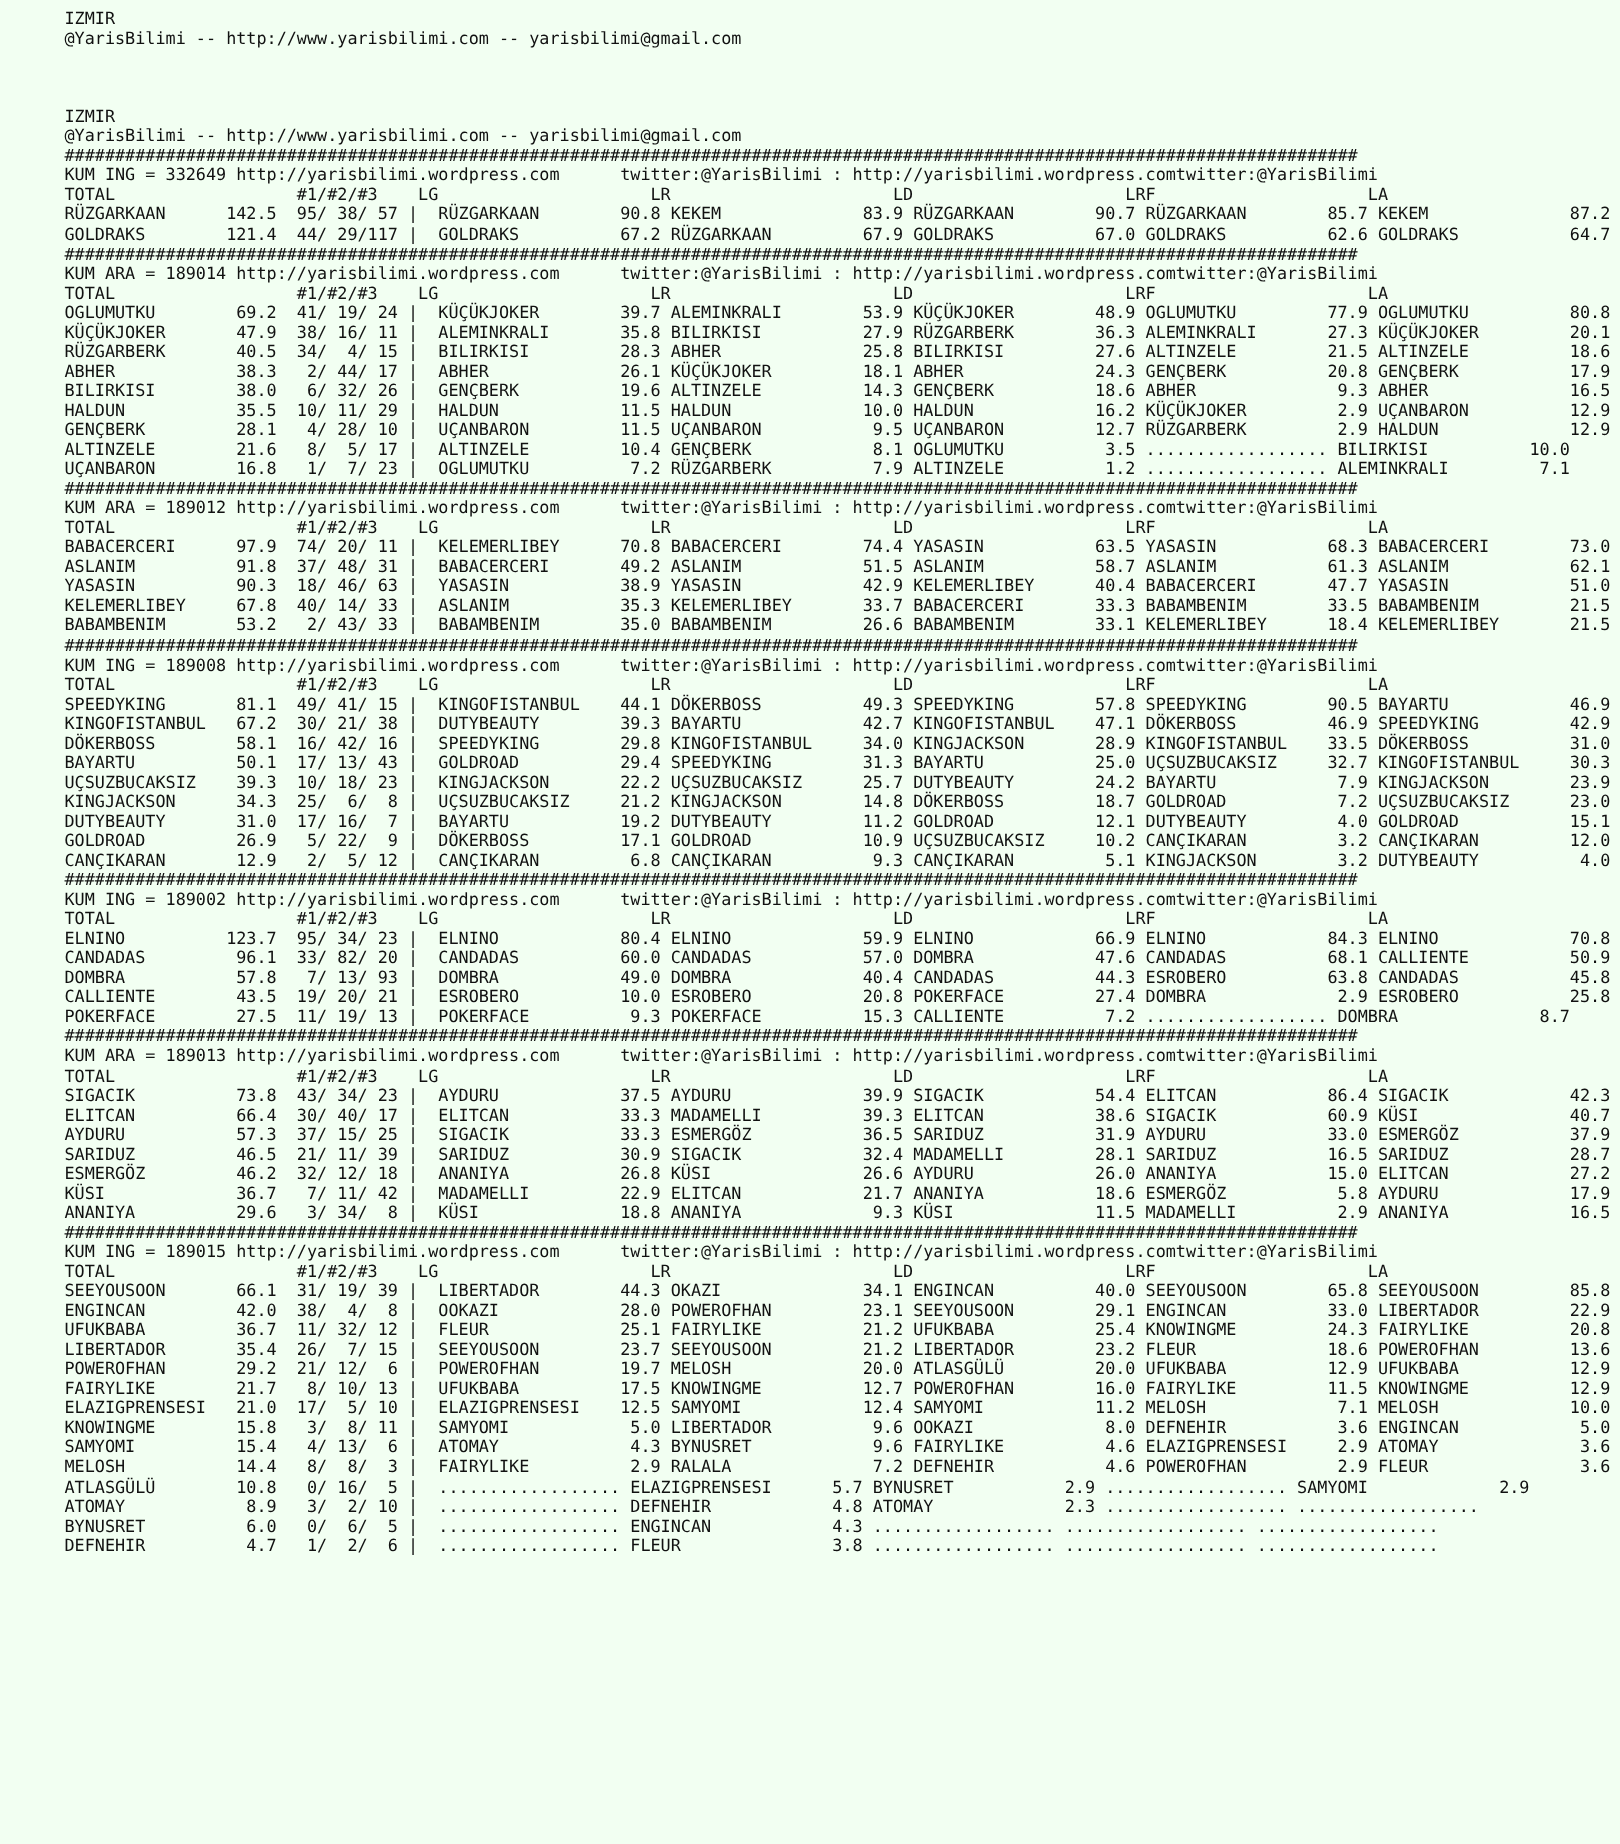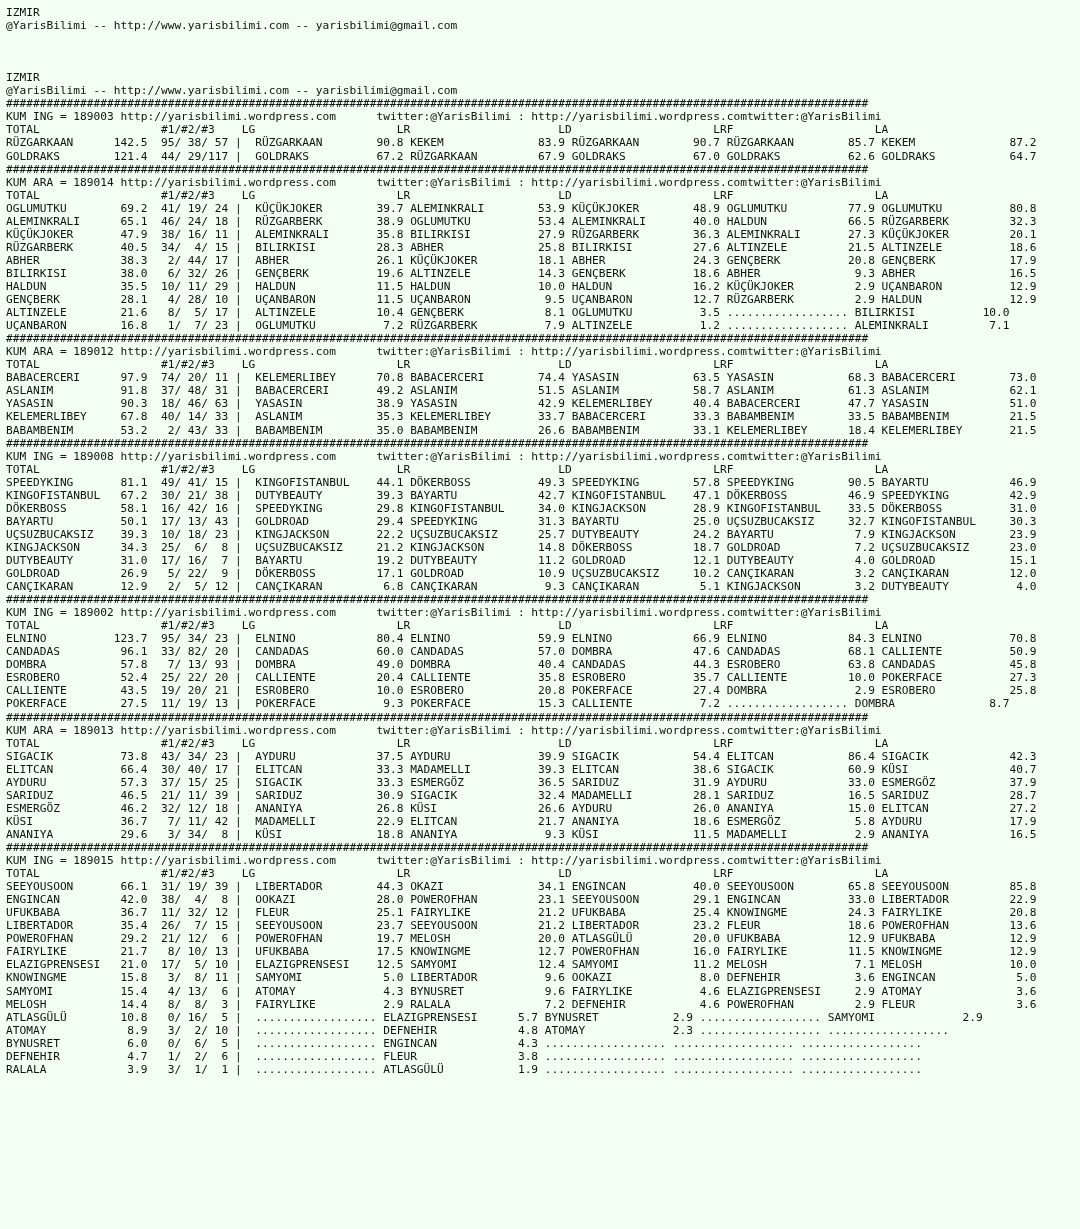--- a/index.html
+++ b/index.html
@@ -11,20 +11,21 @@
     width: 1080px;
     min-height: 1229px;
     font-family: "DejaVu Sans Mono", "Liberation Mono", monospace;
     font-size: 11.2px;
     line-height: 13.05px;
     color: #111111;
     letter-spacing: 0px;
   }
   .page {
     padding: 6px 4px 0 6px;
+    margin-left: 37px;
   }
   pre {
     margin: 0;
     font-family: "DejaVu Sans Mono", "Liberation Mono", monospace;
     font-size: 11.2px;
     line-height: 13.05px;
     white-space: pre;
     color: #111111;
   }
   .blank {
@@ -37,29 +38,28 @@
 <div class="page">
   <pre>IZMIR</pre>
   <pre>@YarisBilimi -- http://www.yarisbilimi.com -- yarisbilimi@gmail.com</pre>
   <div class="blank"></div>
   <div class="blank"></div>
   <div class="blank"></div>
   <pre>IZMIR</pre>
   <pre>@YarisBilimi -- http://www.yarisbilimi.com -- yarisbilimi@gmail.com</pre>
   <div id="blocks">
       <pre>################################################################################################################################</pre>
-      <pre>KUM ING = 189003 http://yarisbilimi.wordpress.com      twitter:@YarisBilimi : http://yarisbilimi.wordpress.comtwitter:@YarisBilimi</pre>
+      <pre>KUM ING = 332649 http://yarisbilimi.wordpress.com      twitter:@YarisBilimi : http://yarisbilimi.wordpress.comtwitter:@YarisBilimi</pre>
       <pre>TOTAL                  #1/#2/#3    LG                     LR                      LD                     LRF                     LA</pre>
       <pre>RÜZGARKAAN      142.5  95/ 38/ 57 |  RÜZGARKAAN        90.8 KEKEM              83.9 RÜZGARKAAN        90.7 RÜZGARKAAN        85.7 KEKEM              87.2</pre>
       <pre>GOLDRAKS        121.4  44/ 29/117 |  GOLDRAKS          67.2 RÜZGARKAAN         67.9 GOLDRAKS          67.0 GOLDRAKS          62.6 GOLDRAKS           64.7</pre>
       <pre>################################################################################################################################</pre>
       <pre>KUM ARA = 189014 http://yarisbilimi.wordpress.com      twitter:@YarisBilimi : http://yarisbilimi.wordpress.comtwitter:@YarisBilimi</pre>
       <pre>TOTAL                  #1/#2/#3    LG                     LR                      LD                     LRF                     LA</pre>
       <pre>OGLUMUTKU        69.2  41/ 19/ 24 |  KÜÇÜKJOKER        39.7 ALEMINKRALI        53.9 KÜÇÜKJOKER        48.9 OGLUMUTKU         77.9 OGLUMUTKU          80.8</pre>
-      <pre>ALEMINKRALI      65.1  46/ 24/ 18 |  RÜZGARBERK        38.9 OGLUMUTKU          53.4 ALEMINKRALI       40.0 HALDUN            66.5 RÜZGARBERK         32.3</pre>
       <pre>KÜÇÜKJOKER       47.9  38/ 16/ 11 |  ALEMINKRALI       35.8 BILIRKISI          27.9 RÜZGARBERK        36.3 ALEMINKRALI       27.3 KÜÇÜKJOKER         20.1</pre>
       <pre>RÜZGARBERK       40.5  34/  4/ 15 |  BILIRKISI         28.3 ABHER              25.8 BILIRKISI         27.6 ALTINZELE         21.5 ALTINZELE          18.6</pre>
       <pre>ABHER            38.3   2/ 44/ 17 |  ABHER             26.1 KÜÇÜKJOKER         18.1 ABHER             24.3 GENÇBERK          20.8 GENÇBERK           17.9</pre>
       <pre>BILIRKISI        38.0   6/ 32/ 26 |  GENÇBERK          19.6 ALTINZELE          14.3 GENÇBERK          18.6 ABHER              9.3 ABHER              16.5</pre>
       <pre>HALDUN           35.5  10/ 11/ 29 |  HALDUN            11.5 HALDUN             10.0 HALDUN            16.2 KÜÇÜKJOKER         2.9 UÇANBARON          12.9</pre>
       <pre>GENÇBERK         28.1   4/ 28/ 10 |  UÇANBARON         11.5 UÇANBARON           9.5 UÇANBARON         12.7 RÜZGARBERK         2.9 HALDUN             12.9</pre>
       <pre>ALTINZELE        21.6   8/  5/ 17 |  ALTINZELE         10.4 GENÇBERK            8.1 OGLUMUTKU          3.5 .................. BILIRKISI          10.0</pre>
       <pre>UÇANBARON        16.8   1/  7/ 23 |  OGLUMUTKU          7.2 RÜZGARBERK          7.9 ALTINZELE          1.2 .................. ALEMINKRALI         7.1</pre>
       <pre>################################################################################################################################</pre>
       <pre>KUM ARA = 189012 http://yarisbilimi.wordpress.com      twitter:@YarisBilimi : http://yarisbilimi.wordpress.comtwitter:@YarisBilimi</pre>
@@ -80,21 +80,20 @@
       <pre>KINGJACKSON      34.3  25/  6/  8 |  UÇSUZBUCAKSIZ     21.2 KINGJACKSON        14.8 DÖKERBOSS         18.7 GOLDROAD           7.2 UÇSUZBUCAKSIZ      23.0</pre>
       <pre>DUTYBEAUTY       31.0  17/ 16/  7 |  BAYARTU           19.2 DUTYBEAUTY         11.2 GOLDROAD          12.1 DUTYBEAUTY         4.0 GOLDROAD           15.1</pre>
       <pre>GOLDROAD         26.9   5/ 22/  9 |  DÖKERBOSS         17.1 GOLDROAD           10.9 UÇSUZBUCAKSIZ     10.2 CANÇIKARAN         3.2 CANÇIKARAN         12.0</pre>
       <pre>CANÇIKARAN       12.9   2/  5/ 12 |  CANÇIKARAN         6.8 CANÇIKARAN          9.3 CANÇIKARAN         5.1 KINGJACKSON        3.2 DUTYBEAUTY          4.0</pre>
       <pre>################################################################################################################################</pre>
       <pre>KUM ING = 189002 http://yarisbilimi.wordpress.com      twitter:@YarisBilimi : http://yarisbilimi.wordpress.comtwitter:@YarisBilimi</pre>
       <pre>TOTAL                  #1/#2/#3    LG                     LR                      LD                     LRF                     LA</pre>
       <pre>ELNINO          123.7  95/ 34/ 23 |  ELNINO            80.4 ELNINO             59.9 ELNINO            66.9 ELNINO            84.3 ELNINO             70.8</pre>
       <pre>CANDADAS         96.1  33/ 82/ 20 |  CANDADAS          60.0 CANDADAS           57.0 DOMBRA            47.6 CANDADAS          68.1 CALLIENTE          50.9</pre>
       <pre>DOMBRA           57.8   7/ 13/ 93 |  DOMBRA            49.0 DOMBRA             40.4 CANDADAS          44.3 ESROBERO          63.8 CANDADAS           45.8</pre>
-      <pre>ESROBERO         52.4  25/ 22/ 20 |  CALLIENTE         20.4 CALLIENTE          35.8 ESROBERO          35.7 CALLIENTE         10.0 POKERFACE          27.3</pre>
       <pre>CALLIENTE        43.5  19/ 20/ 21 |  ESROBERO          10.0 ESROBERO           20.8 POKERFACE         27.4 DOMBRA             2.9 ESROBERO           25.8</pre>
       <pre>POKERFACE        27.5  11/ 19/ 13 |  POKERFACE          9.3 POKERFACE          15.3 CALLIENTE          7.2 .................. DOMBRA              8.7</pre>
       <pre>################################################################################################################################</pre>
       <pre>KUM ARA = 189013 http://yarisbilimi.wordpress.com      twitter:@YarisBilimi : http://yarisbilimi.wordpress.comtwitter:@YarisBilimi</pre>
       <pre>TOTAL                  #1/#2/#3    LG                     LR                      LD                     LRF                     LA</pre>
       <pre>SIGACIK          73.8  43/ 34/ 23 |  AYDURU            37.5 AYDURU             39.9 SIGACIK           54.4 ELITCAN           86.4 SIGACIK            42.3</pre>
       <pre>ELITCAN          66.4  30/ 40/ 17 |  ELITCAN           33.3 MADAMELLI          39.3 ELITCAN           38.6 SIGACIK           60.9 KÜSI               40.7</pre>
       <pre>AYDURU           57.3  37/ 15/ 25 |  SIGACIK           33.3 ESMERGÖZ           36.5 SARIDUZ           31.9 AYDURU            33.0 ESMERGÖZ           37.9</pre>
       <pre>SARIDUZ          46.5  21/ 11/ 39 |  SARIDUZ           30.9 SIGACIK            32.4 MADAMELLI         28.1 SARIDUZ           16.5 SARIDUZ            28.7</pre>
       <pre>ESMERGÖZ         46.2  32/ 12/ 18 |  ANANIYA           26.8 KÜSI               26.6 AYDURU            26.0 ANANIYA           15.0 ELITCAN            27.2</pre>
@@ -110,15 +109,14 @@
       <pre>POWEROFHAN       29.2  21/ 12/  6 |  POWEROFHAN        19.7 MELOSH             20.0 ATLASGÜLÜ         20.0 UFUKBABA          12.9 UFUKBABA           12.9</pre>
       <pre>FAIRYLIKE        21.7   8/ 10/ 13 |  UFUKBABA          17.5 KNOWINGME          12.7 POWEROFHAN        16.0 FAIRYLIKE         11.5 KNOWINGME          12.9</pre>
       <pre>ELAZIGPRENSESI   21.0  17/  5/ 10 |  ELAZIGPRENSESI    12.5 SAMYOMI            12.4 SAMYOMI           11.2 MELOSH             7.1 MELOSH             10.0</pre>
       <pre>KNOWINGME        15.8   3/  8/ 11 |  SAMYOMI            5.0 LIBERTADOR          9.6 OOKAZI             8.0 DEFNEHIR           3.6 ENGINCAN            5.0</pre>
       <pre>SAMYOMI          15.4   4/ 13/  6 |  ATOMAY             4.3 BYNUSRET            9.6 FAIRYLIKE          4.6 ELAZIGPRENSESI     2.9 ATOMAY              3.6</pre>
       <pre>MELOSH           14.4   8/  8/  3 |  FAIRYLIKE          2.9 RALALA              7.2 DEFNEHIR           4.6 POWEROFHAN         2.9 FLEUR               3.6</pre>
       <pre>ATLASGÜLÜ        10.8   0/ 16/  5 |  .................. ELAZIGPRENSESI      5.7 BYNUSRET           2.9 .................. SAMYOMI             2.9</pre>
       <pre>ATOMAY            8.9   3/  2/ 10 |  .................. DEFNEHIR            4.8 ATOMAY             2.3 .................. ..................</pre>
       <pre>BYNUSRET          6.0   0/  6/  5 |  .................. ENGINCAN            4.3 .................. .................. ..................</pre>
       <pre>DEFNEHIR          4.7   1/  2/  6 |  .................. FLEUR               3.8 .................. .................. ..................</pre>
-      <pre>RALALA            3.9   3/  1/  1 |  .................. ATLASGÜLÜ           1.9 .................. .................. ..................</pre>
     </div>
 </div>
 
 </body></html>

